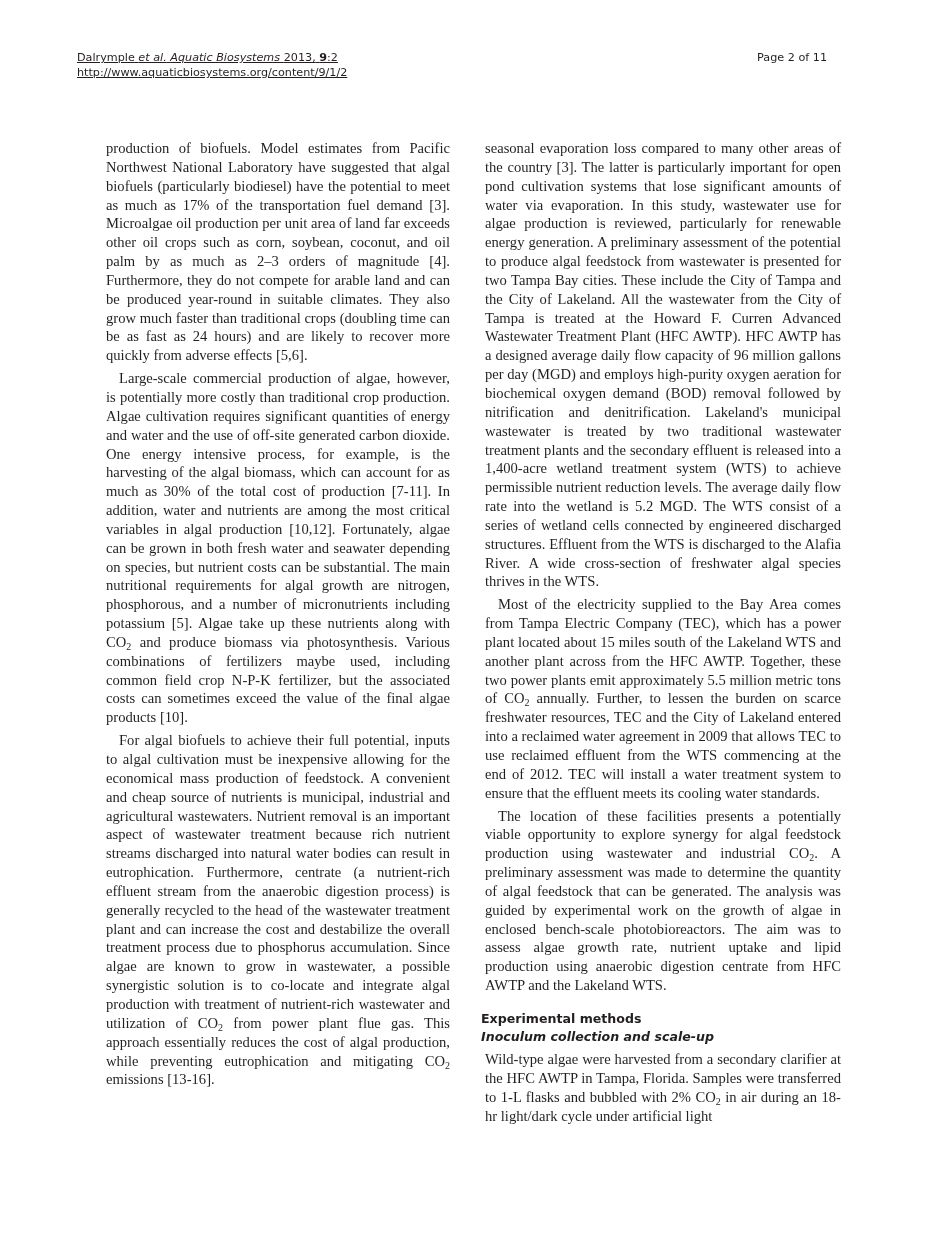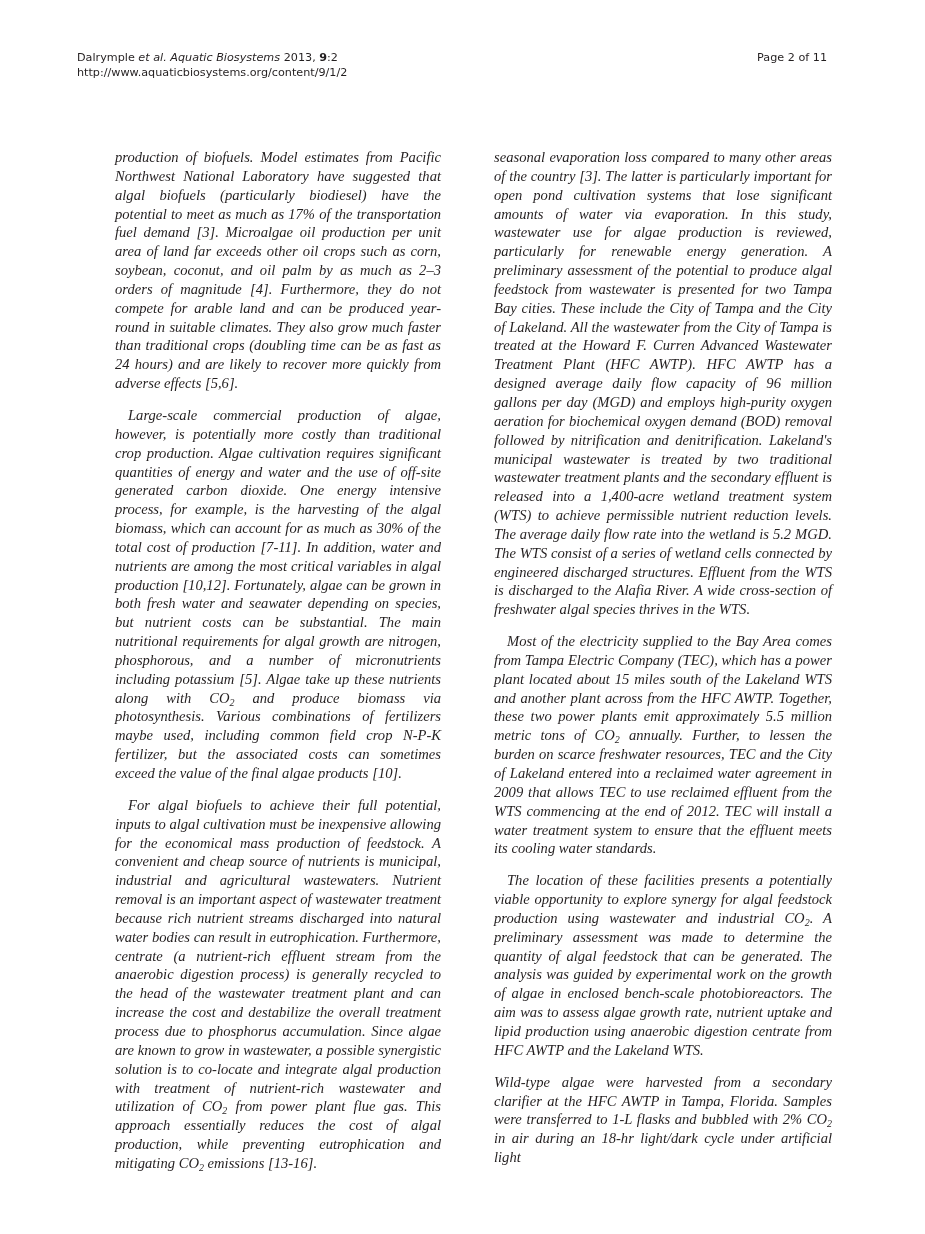--- a/index.html
+++ b/index.html
@@ -1,25 +1,25 @@
 <!DOCTYPE html>
 <html><head>
 <meta charset="utf-8">
 <style>
   html, body { margin: 0; padding: 0; background: #ffffff; }
   body { width: 925px; height: 1234px; position: relative; overflow: hidden; color: #231f20; }
   .header { position: absolute; top: 50px; left: 77px; right: 86px; font-family: "DejaVu Sans", sans-serif; font-size: 11.2px; line-height: 15px; color: #231f20; }
-  .header-left { position: absolute; left: 0; top: 0; }
+  .header-left { position: absolute; left: 0; top: 0; text-decoration: underline; }
   .header-right { position: absolute; right: 12px; top: 0; }
   .header i { font-style: italic; }
   .header b { font-weight: bold; }
   .col { position: absolute; top: 135px; font-family: "Liberation Serif", "DejaVu Serif", serif; font-size: 14.6px; line-height: 18.85px; text-align: justify; hyphens: manual; }
   .col-left { left: 102px; width: 352px; }
   .col-right { left: 481px; width: 364px; }
-  .col p { margin: 13px; text-indent: 13px; font-style: italic; }
+  .col p { margin: 4px; text-indent: 13px; }
   .col p.noindent { text-indent: 0; }
   sub { font-size: 10px; line-height: 0; vertical-align: -3px; }
   .sec-h { font-family: "DejaVu Sans", sans-serif; font-size: 12.6px; font-weight: bold; line-height: 19px; margin-top: 14px; }
   .subsec-h { font-family: "DejaVu Sans", sans-serif; font-size: 12.6px; font-weight: bold; font-style: italic; line-height: 18px; }
 </style>
 </head>
 <body>
 
 <div class="header">
   <div class="header-left">
@@ -32,14 +32,16 @@
 <div class="col col-left">
   <p class="noindent">production of biofuels. Model estimates from Pacific Northwest National Laboratory have suggested that algal biofuels (particularly biodiesel) have the potential to meet as much as 17% of the transportation fuel demand [3]. Microalgae oil production per unit area of land far exceeds other oil crops such as corn, soybean, coconut, and oil palm by as much as 2–3 orders of magnitude [4]. Furthermore, they do not compete for arable land and can be produced year-round in suitable climates. They also grow much faster than traditional crops (doubling time can be as fast as 24 hours) and are likely to recover more quickly from adverse effects [5,6].</p>
   <p><span>Large-scale commercial production of algae, however, is potentially more costly than traditional crop production. Algae cultivation requires significant quantities of energy and water and the use of off-site generated carbon dioxide. One energy intensive process, for example, is the harvesting of the algal biomass, which can account for as much as 30% of the total cost of production [7-11]. In addition, water and nutrients are among the most critical variables in algal production [10,12]. Fortunately, algae can be grown in both fresh water and seawater depending on species, but nutrient costs can be substantial. The main nutritional requirements for algal growth are nitrogen, phosphorous, and a number of micronutrients including potassium [5]. Algae take up these nutrients along with CO</span><sub>2</sub><span> and produce biomass via photosynthesis. Various combinations of fertilizers maybe used, including common field crop N-P-K fertilizer, but the associated costs can sometimes exceed the value of the final algae products [10].</span></p>
   <p><span>For algal biofuels to achieve their full potential, inputs to algal cultivation must be inexpensive allowing for the economical mass production of feedstock. A convenient and cheap source of nutrients is municipal, industrial and agricultural wastewaters. Nutrient removal is an important aspect of wastewater treatment because rich nutrient streams discharged into natural water bodies can result in eutrophication. Furthermore, centrate (a nutrient-rich effluent stream from the anaerobic digestion process) is generally recycled to the head of the wastewater treatment plant and can increase the cost and destabilize the overall treatment process due to phosphorus accumulation. Since algae are known to grow in wastewater, a possible synergistic solution is to co-locate and integrate algal production with treatment of nutrient-rich wastewater and utilization of CO</span><sub>2</sub><span> from power plant flue gas. This approach essentially reduces the cost of algal production, while preventing eutrophication and mitigating CO</span><sub>2</sub><span> emissions [13-16].</span></p>
 </div>
 
 <div class="col col-right">
   <p class="noindent">seasonal evaporation loss compared to many other areas of the country [3]. The latter is particularly important for open pond cultivation systems that lose significant amounts of water via evaporation. In this study, wastewater use for algae production is reviewed, particularly for renewable energy generation. A preliminary assessment of the potential to produce algal feedstock from wastewater is presented for two Tampa Bay cities. These include the City of Tampa and the City of Lakeland. All the wastewater from the City of Tampa is treated at the Howard F. Curren Advanced Wastewater Treatment Plant (HFC AWTP). HFC AWTP has a designed average daily flow capacity of 96 million gallons per day (MGD) and employs high-purity oxygen aeration for biochemical oxygen demand (BOD) removal followed by nitrification and denitrification. Lakeland's municipal wastewater is treated by two traditional wastewater treatment plants and the secondary effluent is released into a 1,400-acre wetland treatment system (WTS) to achieve permissible nutrient reduction levels. The average daily flow rate into the wetland is 5.2 MGD. The WTS consist of a series of wetland cells connected by engineered discharged structures. Effluent from the WTS is discharged to the Alafia River. A wide cross-section of freshwater algal species thrives in the WTS.</p>
   <p><span>Most of the electricity supplied to the Bay Area comes from Tampa Electric Company (TEC), which has a power plant located about 15 miles south of the Lakeland WTS and another plant across from the HFC AWTP. Together, these two power plants emit approximately 5.5 million metric tons of CO</span><sub>2</sub><span> annually. Further, to lessen the burden on scarce freshwater resources, TEC and the City of Lakeland entered into a reclaimed water agreement in 2009 that allows TEC to use reclaimed effluent from the WTS commencing at the end of 2012. TEC will install a water treatment system to ensure that the effluent meets its cooling water standards.</span></p>
   <p><span>The location of these facilities presents a potentially viable opportunity to explore synergy for algal feedstock production using wastewater and industrial CO</span><sub>2</sub><span>. A preliminary assessment was made to determine the quantity of algal feedstock that can be generated. The analysis was guided by experimental work on the growth of algae in enclosed bench-scale photobioreactors. The aim was to assess algae growth rate, nutrient uptake and lipid production using anaerobic digestion centrate from HFC AWTP and the Lakeland WTS.</span></p>
+  <div class="sec-h">Experimental methods</div>
+  <div class="subsec-h">Inoculum collection and scale-up</div>
   <p class="noindent"><span>Wild-type algae were harvested from a secondary clarifier at the HFC AWTP in Tampa, Florida. Samples were transferred to 1-L flasks and bubbled with 2% CO</span><sub>2</sub><span> in air during an 18-hr light/dark cycle under artificial light</span></p>
 </div>
 
 </body></html>

